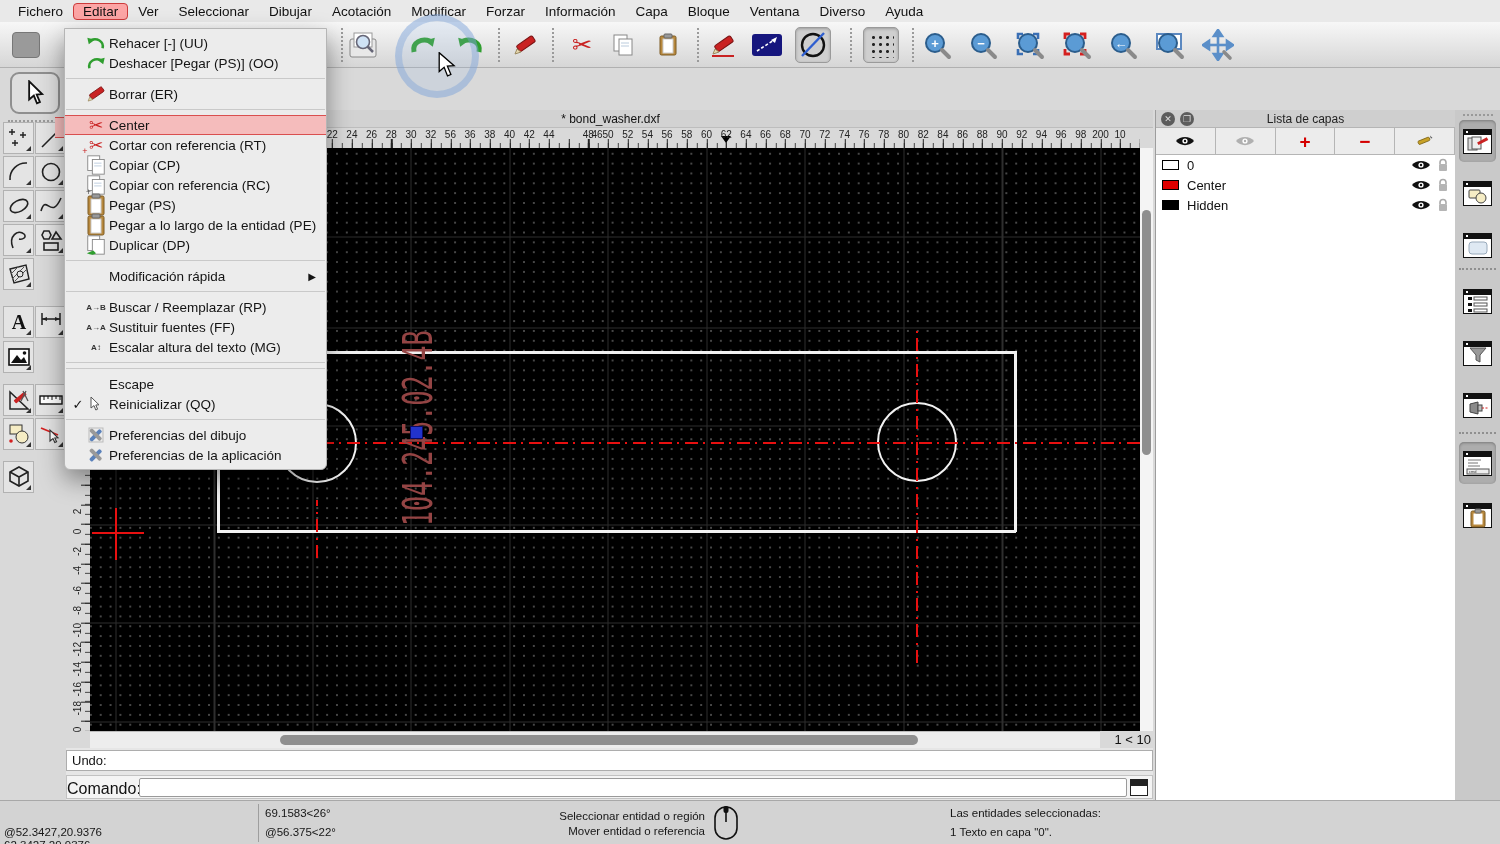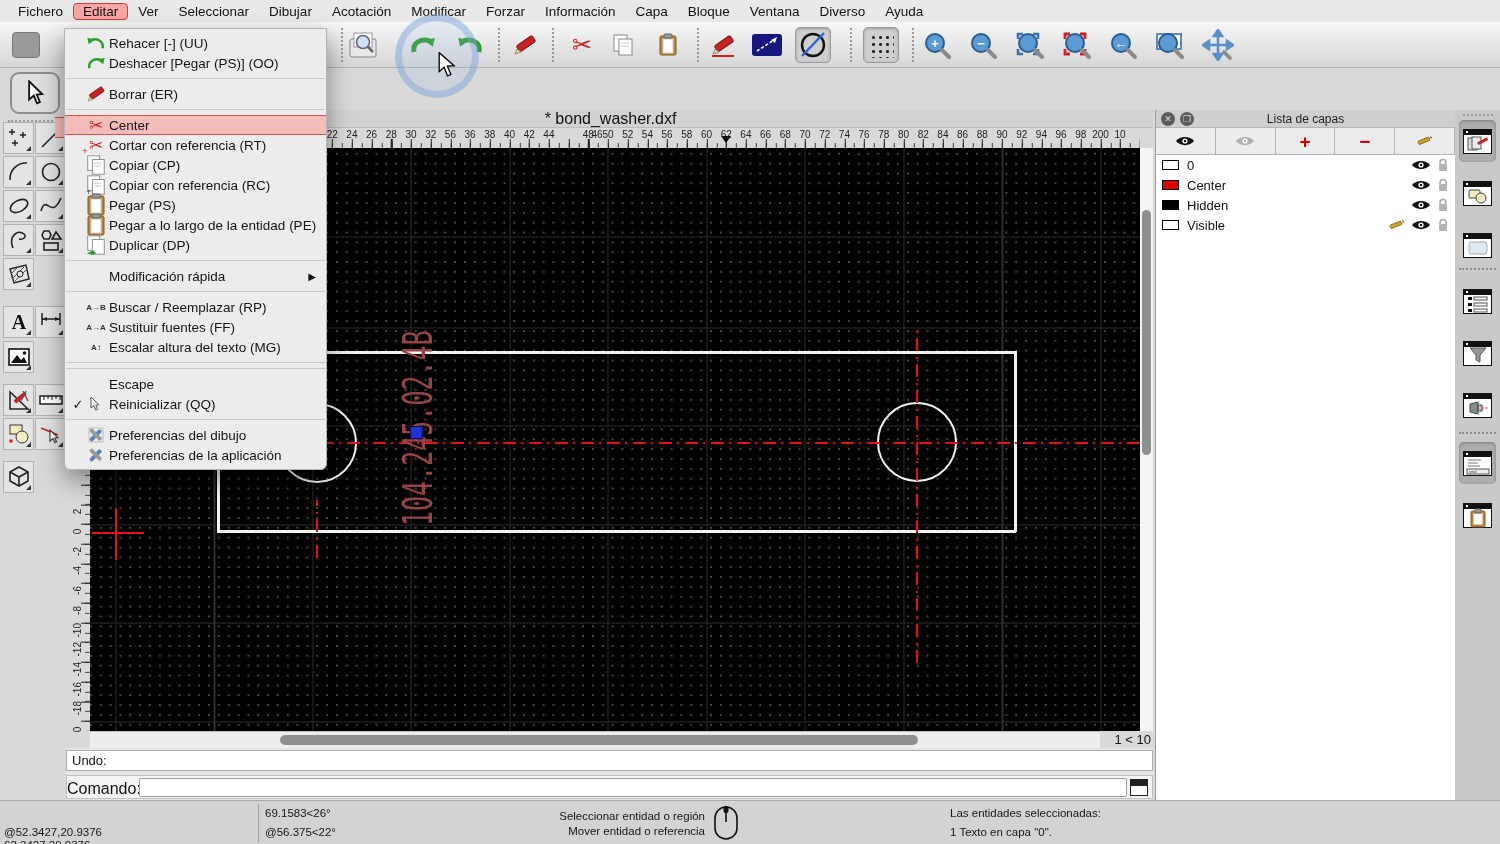--- a/index.html
+++ b/index.html
@@ -28,21 +28,21 @@
   #left-dock{position:absolute;left:0;top:68px;width:68px;height:732px;background:#d9d9d9;}
   #select-btn{position:absolute;left:10px;top:4px;width:50px;height:42px;border:2px solid #8f8f8f;
     border-radius:9px;background:#dedede;display:flex;align-items:center;justify-content:center;}
   .ldots{position:absolute;left:8px;top:52px;width:52px;border-top:2px dotted #9a9a9a;}
   .tool{position:absolute;width:31px;height:32px;background:#e4e4e4;border:1px solid #b2b2b2;
     display:flex;align-items:center;justify-content:center;}
   .tool:after{content:"";position:absolute;right:2px;bottom:2px;border-left:5px solid transparent;border-bottom:5px solid #333;}
 
   
   #doc-titlebar{position:absolute;left:68px;top:110px;width:1085px;height:18px;background:#d2d2d2;
-    border-bottom:1px solid #bdbdbd;text-align:center;font-size:16px;color:#111;line-height:18px;}
+    border-bottom:1px solid #bdbdbd;text-align:center;font-size:12px;color:#111;line-height:18px;}
   #hruler{position:absolute;left:90px;top:128px;width:1050px;height:20px;background:#d9d9d9;font-size:10px;color:#222;}
   #hruler .tickmin{position:absolute;left:0;bottom:0;width:1050px;height:5px;
     background:repeating-linear-gradient(90deg,#444 0 1px,transparent 1px 9.85px);background-position-x:5.8px;}
   #hruler .tickmaj{position:absolute;left:0;bottom:0;width:1050px;height:9px;
     background:repeating-linear-gradient(90deg,#222 0 1px,transparent 1px 19.7px);background-position-x:5.8px;}
   .hnum{position:absolute;top:1px;transform:translateX(-50%);}
   #ruler-marker{position:absolute;bottom:0;width:0;height:0;border:5px solid transparent;border-top:7px solid #000;transform:translateX(-5px);}
   #vruler{position:absolute;left:68px;top:148px;width:22px;height:583px;background:#d9d9d9;font-size:10px;color:#222;}
   #vruler .tickmin{position:absolute;right:0;top:0;height:583px;width:5px;
     background:repeating-linear-gradient(0deg,#444 0 1px,transparent 1px 9.85px);background-position-y:0.85px;}
@@ -782,45 +782,20 @@
             </svg>
           </span>
           <span>
             <svg width="12" height="14" viewBox="0 0 12 14">
               <path d="M3 6 V4.5 A3 3 0 0 1 9 4.5 V6" fill="none" stroke="#aaa" stroke-width="1.6"></path>
               <rect x="2" y="6" width="8" height="7" rx="1" fill="#b5b5b5"></rect>
             </svg>
           </span>
         </span>
       </div>
-      <div class="layer-row">
-        <span class="swatch" style="background:#ffffff;"></span>
-        <span>Visible</span>
-        <span class="lr-icons">
-          <span>
-            <svg width="16" height="14" viewBox="0 0 16 14">
-              <rect x="1" y="5" width="12" height="3.6" rx="1" fill="#c9a227" stroke="#7d6414" stroke-width="0.8" transform="rotate(-22 7 7)"></rect>
-              <path d="M13 1.5 L15.5 4 L13.8 4.6 Z" fill="#555"></path>
-            </svg>
-          </span>
-          <span>
-            <svg width="20" height="12" viewBox="0 0 20 12">
-              <path d="M1 6 C5 0.5, 15 0.5, 19 6 C15 11.5, 5 11.5, 1 6 Z" fill="#111"></path>
-              <circle cx="10" cy="6" r="2.6" fill="#fff"></circle>
-              <circle cx="10" cy="6" r="1.2" fill="#111"></circle>
-            </svg>
-          </span>
-          <span>
-            <svg width="12" height="14" viewBox="0 0 12 14">
-              <path d="M3 6 V4.5 A3 3 0 0 1 9 4.5 V6" fill="none" stroke="#aaa" stroke-width="1.6"></path>
-              <rect x="2" y="6" width="8" height="7" rx="1" fill="#b5b5b5"></rect>
-            </svg>
-          </span>
-        </span>
-      </div>
     </div>
 </div>
 
 <div id="right-dock">
   <div class="rd-dots"></div>
 <div class="rd-btn pressed" style="top: 10px;">
       <div class="winico">
         <div style="position:absolute;left:0;top:5px;right:0;bottom:0;display:flex;align-items:center;justify-content:center;">
           <svg width="26" height="16" viewBox="0 0 26 16">
             <rect x="3" y="2" width="9" height="12" fill="#ddd" stroke="#555"></rect>

